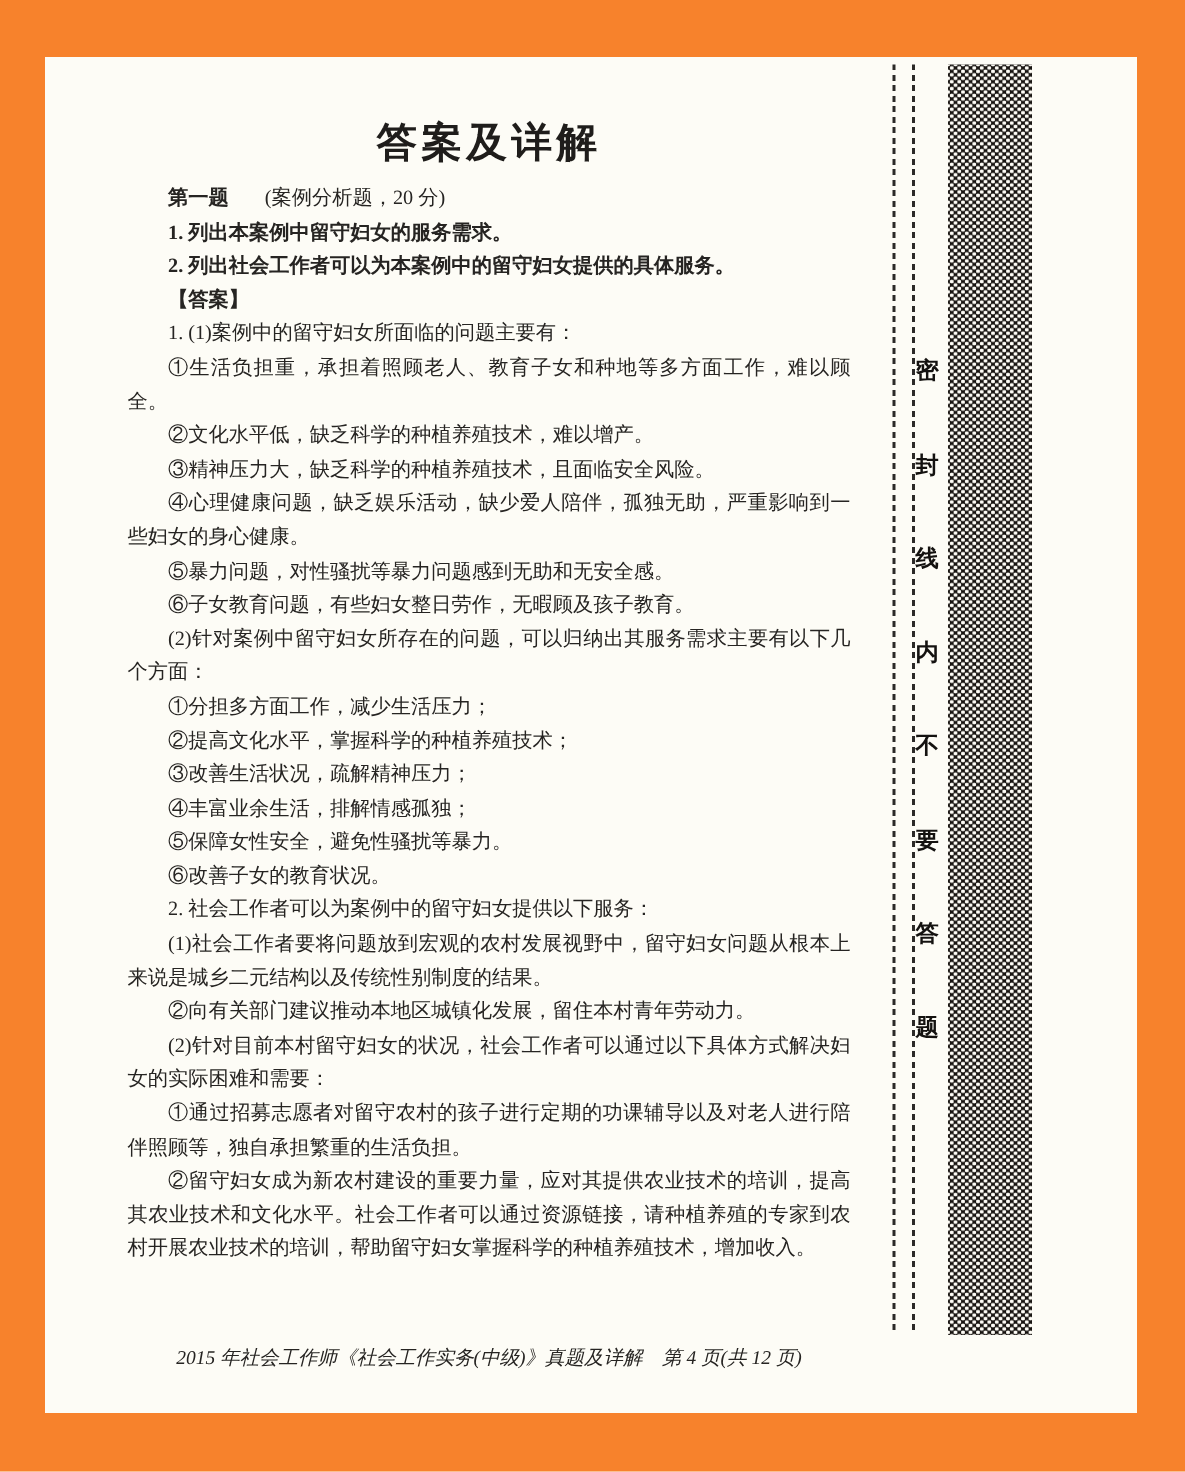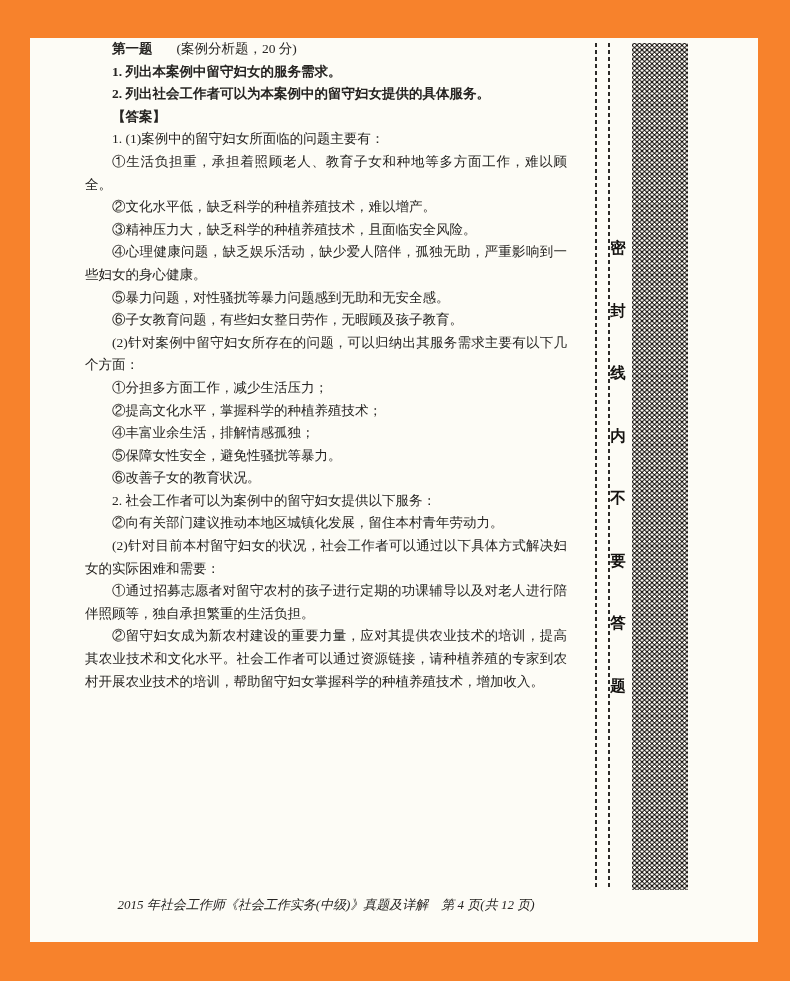--- a/index.html
+++ b/index.html
@@ -53,40 +53,43 @@
     background-size:5px 4.6px;
     background-position:0 0, 2.5px 2.3px;
   }
 </style>
 </head>
 <body>
 
 <div class="page">
 
   <div class="text-col">
+    <h1 class="title">答案及详解</h1>
 
     <div class="paras">
       <p class="b"><span>第一题</span><span class="n">(案例分析题，20 分)</span></p>
       <p class="b">1.&nbsp;列出本案例中留守妇女的服务需求。</p>
       <p class="b">2.&nbsp;列出社会工作者可以为本案例中的留守妇女提供的具体服务。</p>
       <p class="b">【答案】</p>
       <p>1.&nbsp;(1)案例中的留守妇女所面临的问题主要有：</p>
       <p>①生活负担重，承担着照顾老人、教育子女和种地等多方面工作，难以顾全。</p>
       <p>②文化水平低，缺乏科学的种植养殖技术，难以增产。</p>
       <p>③精神压力大，缺乏科学的种植养殖技术，且面临安全风险。</p>
       <p>④心理健康问题，缺乏娱乐活动，缺少爱人陪伴，孤独无助，严重影响到一些妇女的身心健康。</p>
       <p>⑤暴力问题，对性骚扰等暴力问题感到无助和无安全感。</p>
       <p>⑥子女教育问题，有些妇女整日劳作，无暇顾及孩子教育。</p>
       <p>(2)针对案例中留守妇女所存在的问题，可以归纳出其服务需求主要有以下几个方面：</p>
       <p>①分担多方面工作，减少生活压力；</p>
       <p>②提高文化水平，掌握科学的种植养殖技术；</p>
+      <p>③改善生活状况，疏解精神压力；</p>
       <p>④丰富业余生活，排解情感孤独；</p>
       <p>⑤保障女性安全，避免性骚扰等暴力。</p>
       <p>⑥改善子女的教育状况。</p>
       <p>2.&nbsp;社会工作者可以为案例中的留守妇女提供以下服务：</p>
+      <p>(1)社会工作者要将问题放到宏观的农村发展视野中，留守妇女问题从根本上来说是城乡二元结构以及传统性别制度的结果。</p>
       <p>②向有关部门建议推动本地区城镇化发展，留住本村青年劳动力。</p>
       <p>(2)针对目前本村留守妇女的状况，社会工作者可以通过以下具体方式解决妇女的实际困难和需要：</p>
       <p>①通过招募志愿者对留守农村的孩子进行定期的功课辅导以及对老人进行陪伴照顾等，独自承担繁重的生活负担。</p>
       <p>②留守妇女成为新农村建设的重要力量，应对其提供农业技术的培训，提高其农业技术和文化水平。社会工作者可以通过资源链接，请种植养殖的专家到农村开展农业技术的培训，帮助留守妇女掌握科学的种植养殖技术，增加收入。</p>
     </div>
   </div>
 
   <div class="footer">2015 年社会工作师《社会工作实务(中级)》真题及详解　第 4 页(共 12 页)</div>
 
   <div class="dash dash1"></div>

